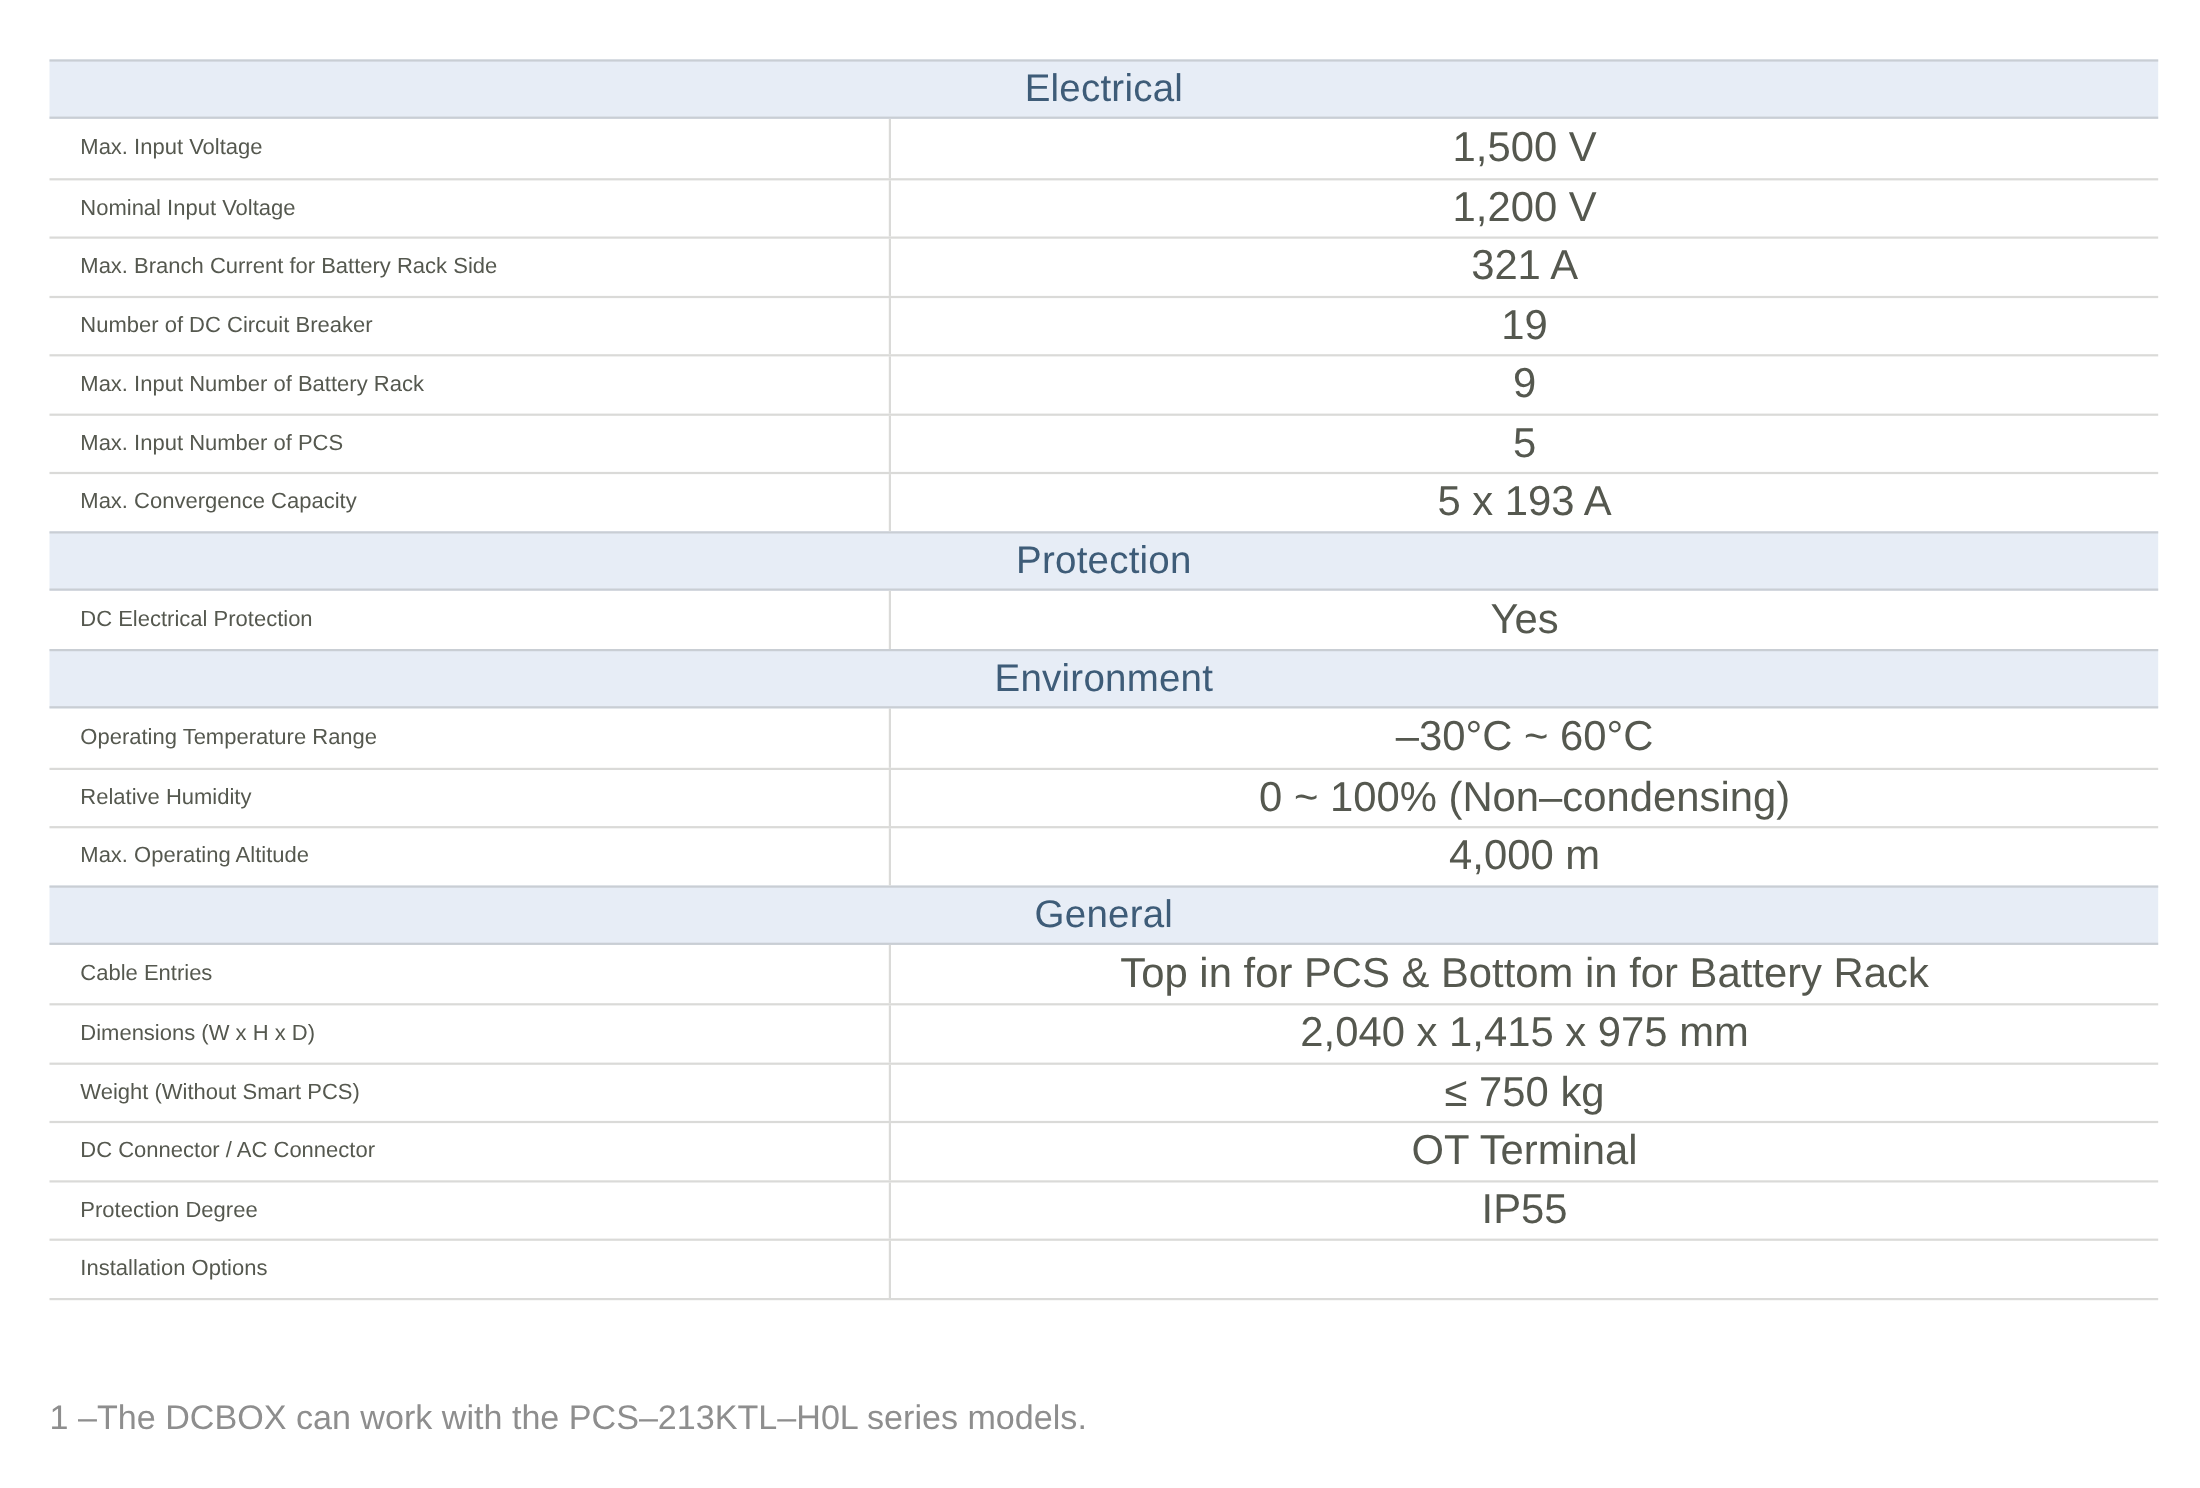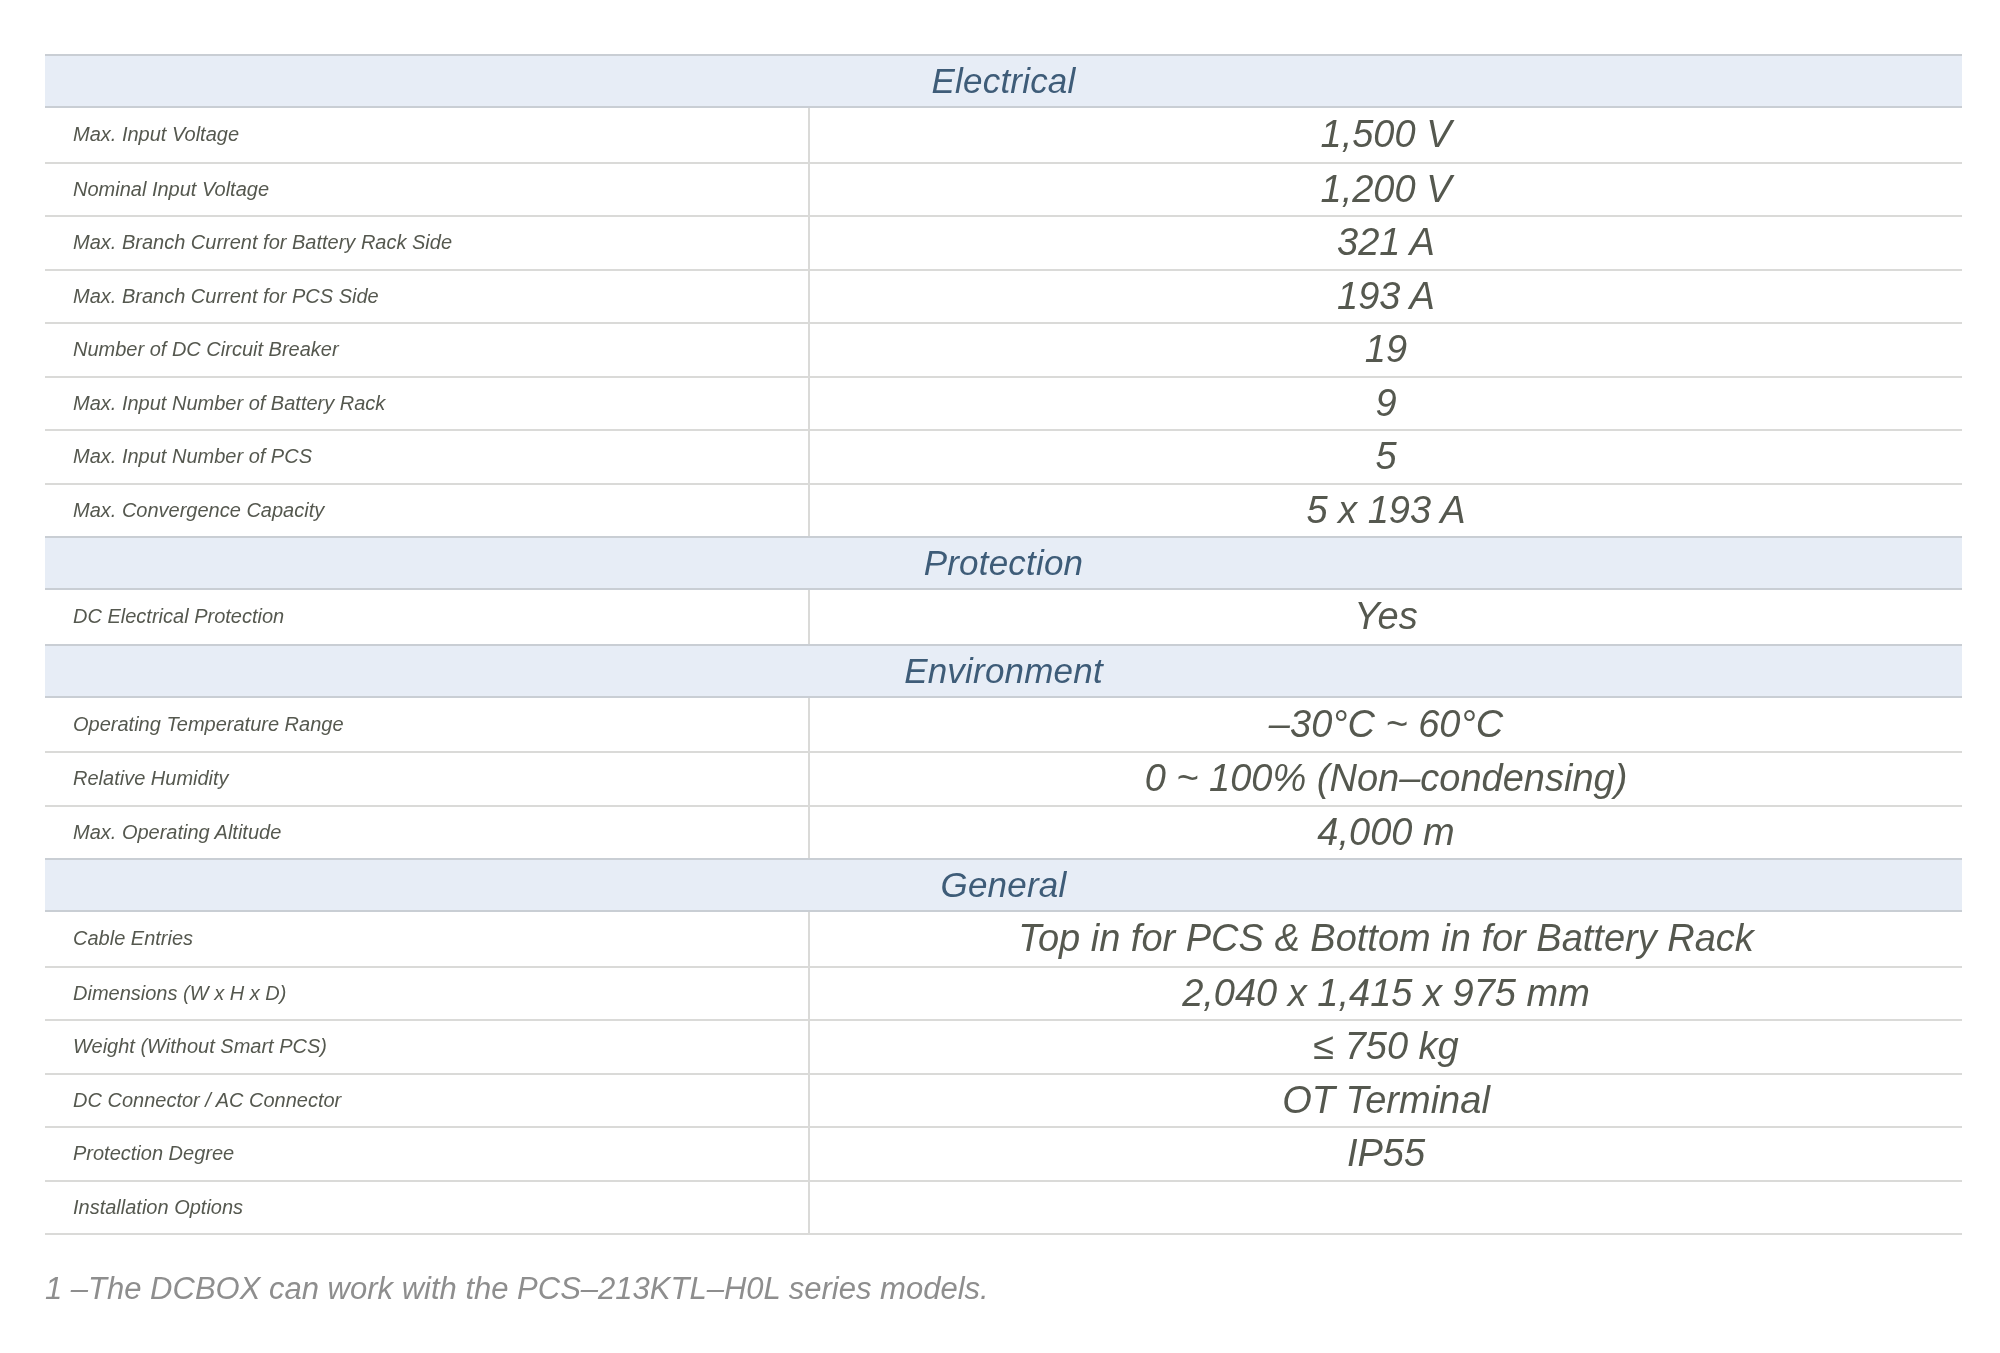--- a/index.html
+++ b/index.html
@@ -16,21 +16,20 @@
     width: 2000px;
     height: 1353px;
     background: var(--page-bg);
     font-family: "Liberation Sans", "DejaVu Sans", sans-serif;
   }
   .page {
     position: relative;
     width: 2000px;
     height: 1353px;
     overflow: hidden;
-    font-style: italic;
   }
   .spec-table {
     position: absolute;
     top: 54px;
     left: 45px;
     width: 1917px;
     border-bottom: 2px solid var(--row-line);
   }
   .section-title {
     height: 54px;
@@ -90,24 +89,20 @@
         </div>
         <div class="spec-row">
           <div class="cell-label">Nominal Input Voltage</div>
           <div class="cell-value">1,200 V</div>
         </div>
         <div class="spec-row">
           <div class="cell-label">Max. Branch Current for Battery Rack Side</div>
           <div class="cell-value">321 A</div>
         </div>
         <div class="spec-row">
-          <div class="cell-label">Max. Branch Current for PCS Side</div>
-          <div class="cell-value">193 A</div>
-        </div>
-        <div class="spec-row">
           <div class="cell-label">Number of DC Circuit Breaker</div>
           <div class="cell-value">19</div>
         </div>
         <div class="spec-row">
           <div class="cell-label">Max. Input Number of Battery Rack</div>
           <div class="cell-value">9</div>
         </div>
         <div class="spec-row">
           <div class="cell-label">Max. Input Number of PCS</div>
           <div class="cell-value">5</div>

